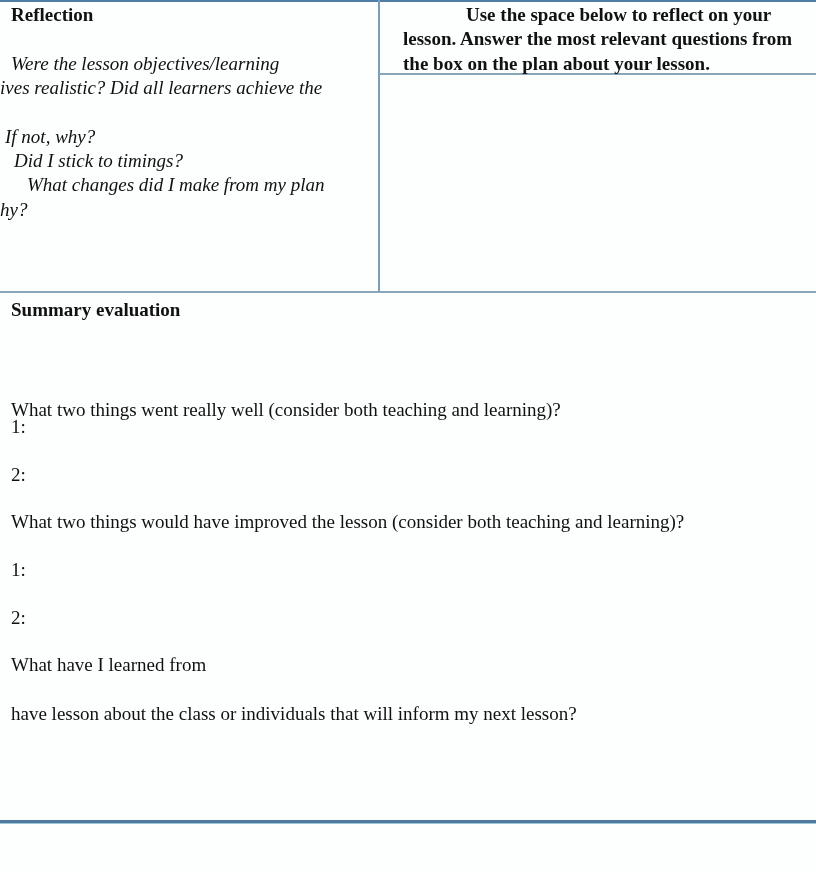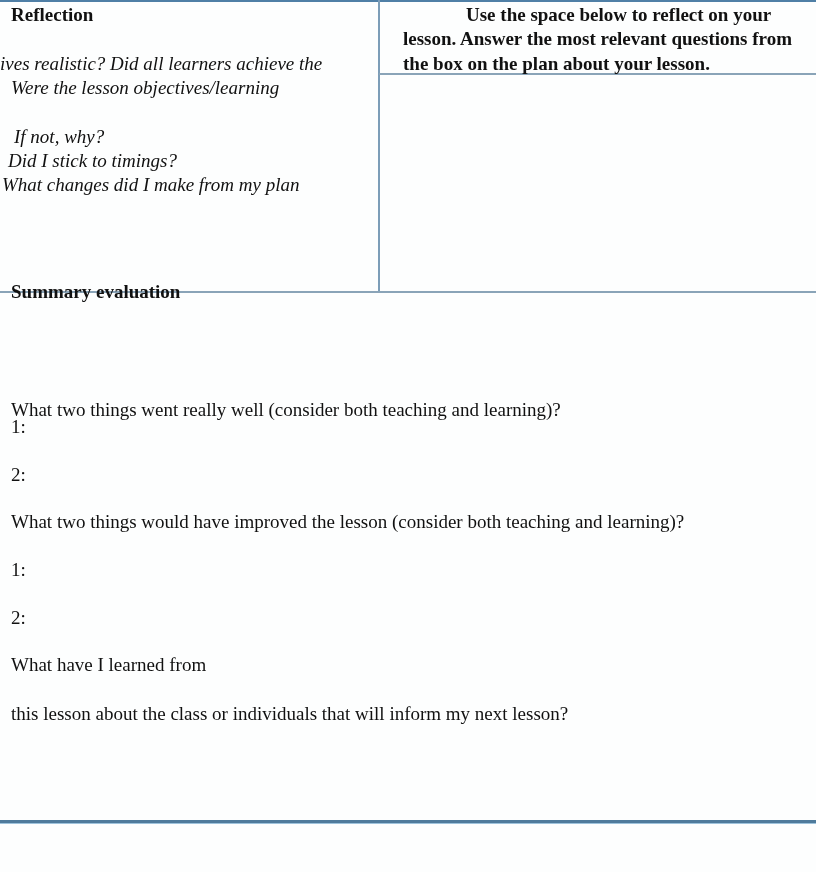--- a/index.html
+++ b/index.html
@@ -45,53 +45,54 @@
     #reflection-q { left: 0; top: 52px; }
     #reflection-q .line { display: block; height: 24.3px; }
 
     #right-instructions {
       left: 403px; top: 3px; width: 427px;
       white-space: normal; overflow: hidden;
     }
     #right-instructions .line { display: block; height: 24.3px; white-space: nowrap; }
     #right-instructions .line.center { padding-left: 63px; }
 
-    #summary-title { left: 11px; top: 280px; }
+    #summary-title { left: 11px; top: 298px; }
     .summary-line { left: 11px; }
   </style>
 </head>
 <body>
 
 <div class="top-rule"></div>
 <div class="col-divider"></div>
 <div class="right-header-rule"></div>
 <div class="section-rule"></div>
 <div class="bottom-rule"></div>
 
 <div id="reflection-title" class="t bold">Reflection</div>
 
 <div id="reflection-q" class="t ital">
+  <span class="line" style="padding-left:11px">  Were the lesson objectives/learning</span>
   <span class="line">ives realistic? Did all learners achieve the</span>
-  <span class="line" style="padding-left:11px">  Were the lesson objectives/learning</span>
   <span class="line"></span>
-  <span class="line" style="padding-left:14px">  If not, why?</span>
-  <span class="line" style="padding-left:8px">  Did I stick to timings?</span>
-  <span class="line" style="padding-left:2px">  What changes did I make from my plan</span>
+  <span class="line" style="padding-left:5px">  If not, why?</span>
+  <span class="line" style="padding-left:14px">  Did I stick to timings?</span>
+  <span class="line" style="padding-left:27px">  What changes did I make from my plan</span>
+  <span class="line">hy?</span>
 </div>
 
 <div id="right-instructions" class="t bold">
   <span class="line center">Use the space below to reflect on your</span>
   <span class="line">lesson. Answer the most relevant questions from</span>
   <span class="line">the box on the plan about your lesson.</span>
 </div>
 
 <div class="t" style="left:381px; top:76px; width:434px; height:214px;"></div>
 
 <div id="summary-title" class="t bold">Summary evaluation</div>
 
 <div class="t summary-line" style="top:366px;margin-top:32px;">What two things went really well (consider both teaching and learning)?</div>
 <div class="t summary-line" style="top:415px;">1:</div>
 <div class="t summary-line" style="top:463px;">2:</div>
 <div class="t summary-line" style="top:510px;">What two things would have improved the lesson (consider both teaching and learning)?</div>
 <div class="t summary-line" style="top:558px;">1:</div>
 <div class="t summary-line" style="top:606px;">2:</div>
 <div class="t summary-line" style="top:653px;">What have I learned from</div>
-<div class="t summary-line" style="top:702px;">this lesson about the class or individuals that will inform my next lesson?</div>
+<div class="t summary-line" style="top:702px;">have lesson about the class or individuals that will inform my next lesson?</div>
 
 </body></html>

